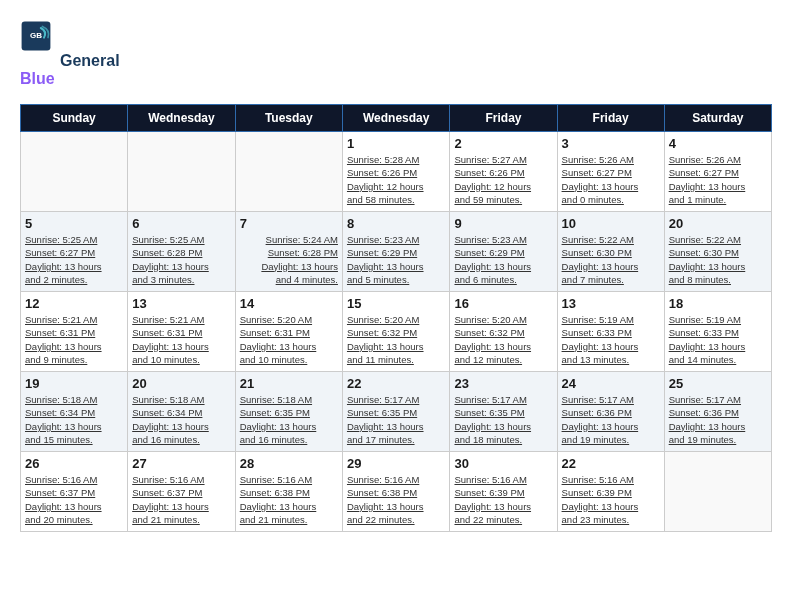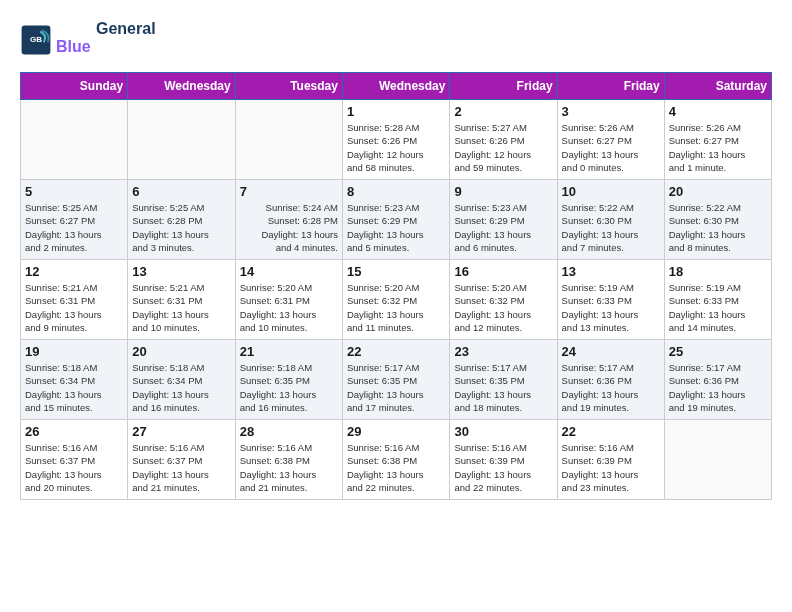--- a/index.html
+++ b/index.html
@@ -11,21 +11,22 @@
       padding: 20px;
     }
     .header {
       display: flex;
       justify-content: space-between;
       align-items: flex-start;
       margin-bottom: 16px;
     }
     .logo {
       display: flex;
-      align-items: flex-end;
+      align-items: flex-start;
+      flex-direction: column;
     }
     .logo-icon {
       width: 32px;
       height: 32px;
       margin-right: 4px;
     }
     .title-block {
       text-align: right;
     }
     .month-title {
@@ -36,24 +37,24 @@
     .location-title {
       font-size: 16px;
       color: #444;
     }
     table {
       width: 100%;
       border-collapse: collapse;
       font-size: 11px;
     }
     thead tr th {
-      background: #a21caf;
+      background: #0f172a;
       color: #fff;
       padding: 6px 4px;
-      text-align: right;
+      text-align: center;
       font-size: 12px;
       font-weight: bold;
       border: 1px solid #2e6aad;
     }
     tbody tr td {
       border: 1px solid #ccc;
       vertical-align: top;
       padding: 4px;
       min-height: 80px;
       height: 80px;
@@ -68,20 +69,21 @@
     .day-number {
       font-weight: bold;
       font-size: 13px;
       color: #1a1a1a;
       margin-bottom: 2px;
     }
     .day-info {
       font-size: 9.5px;
       color: #333;
       line-height: 1.4;
+      text-decoration: underline;
     }
     .empty-cell {
       background: #f9f9f9 !important;
     }
   </style>
 </head>
 <body>
 
 <div class="header">
   <div class="logo">

